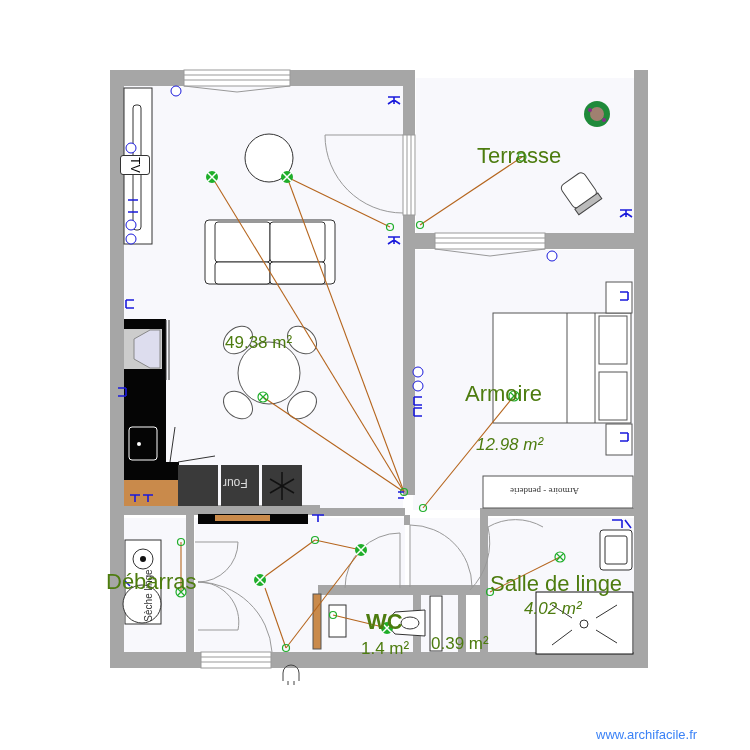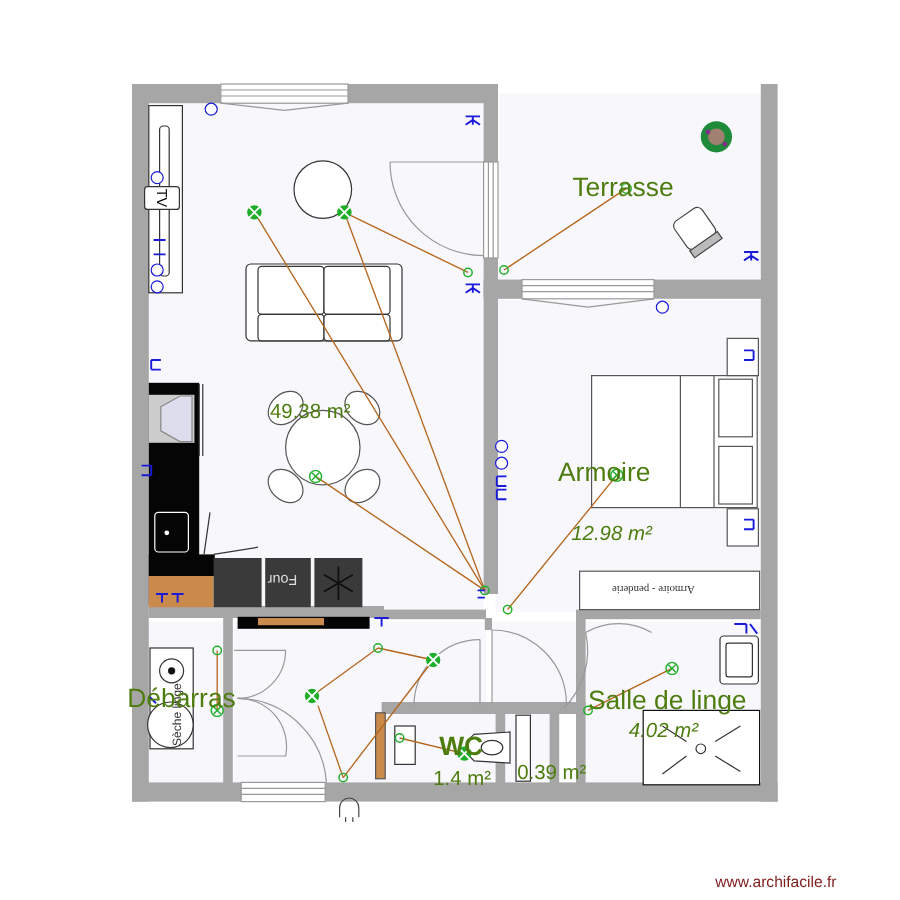--- a/index.html
+++ b/index.html
@@ -1,21 +1,21 @@
 <!DOCTYPE html>
 <html><head>
 <meta charset="utf-8">
 <style>
   html,body{margin:0;padding:0;background:#ffffff;}
   body{width:750px;height:750px;position:relative;overflow:hidden;font-family:"Liberation Sans",sans-serif;}
   #plan{position:absolute;left:0;top:0;}
   .lbl{position:absolute;color:#4d7c0f;font-family:"Liberation Sans",sans-serif;white-space:nowrap;line-height:1;}
   .room-name{font-size:22px;}
   .room-area{font-size:17px;}
-  .watermark{position:absolute;left:596px;top:727px;font-size:13px;color:#7f1d1d;}
+  .watermark{position:absolute;left:596px;top:727px;font-size:13px;color:#3b82f6;}
   .tv{position:absolute;left:125px;top:150px;width:18px;height:28px;border:1px solid #333;border-radius:3px;background:#fff;font-size:12px;display:flex;align-items:center;justify-content:center;transform:rotate(90deg);}
   .four{position:absolute;left:223px;top:476px;font-size:12px;color:#ddd;transform:rotate(180deg);}
   .armoire{position:absolute;left:510px;top:486px;font-size:9px;color:#333;font-family:"Liberation Serif",serif;transform:rotate(180deg);}
   .seche{position:absolute;left:122px;top:590px;font-size:10px;color:#333;transform:rotate(-90deg);text-align:center;line-height:1.1;}
 </style>
 </head>
 <body>
 
 <svg id="plan" width="750" height="750" viewBox="0 0 750 750" xmlns="http://www.w3.org/2000/svg">
 

